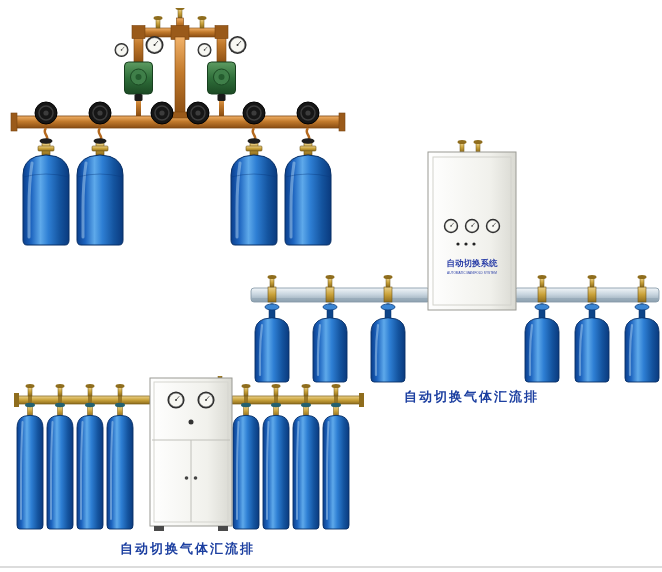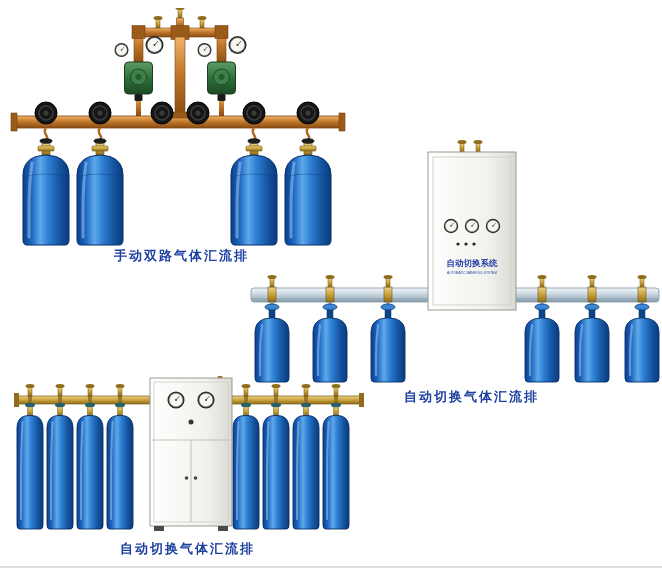--- a/index.html
+++ b/index.html
@@ -153,21 +153,20 @@
       <path d="M300,120 C295,126 305,128 300,133" stroke="#b4691e" stroke-width="2.5" fill="none"></path>
     </g>
 
     <g>
       <use href="#cylA" transform="translate(14,145)"></use>
       <use href="#cylA" transform="translate(68,145)"></use>
       <use href="#cylA" transform="translate(222,145)"></use>
       <use href="#cylA" transform="translate(276,145)"></use>
     </g>
   </svg>
-  <div class="caption" style="left:114px; top:247px;">手动双路气体汇流排</div>
 
   <svg class="fig" style="left:250px; top:138px;" width="410" height="260" viewBox="0 0 410 260">
     <g>
       <rect x="1" y="150" width="179" height="14" rx="3" fill="url(#gradRail)" stroke="#7e93a2" stroke-width="0.8"></rect>
       <rect x="264" y="150" width="145" height="14" rx="3" fill="url(#gradRail)" stroke="#7e93a2" stroke-width="0.8"></rect>
       <rect x="2" y="160" width="177" height="3" fill="#8fa3b2" opacity="0.6"></rect>
       <rect x="265" y="160" width="143" height="3" fill="#8fa3b2" opacity="0.6"></rect>
     </g>
 
     <g>

